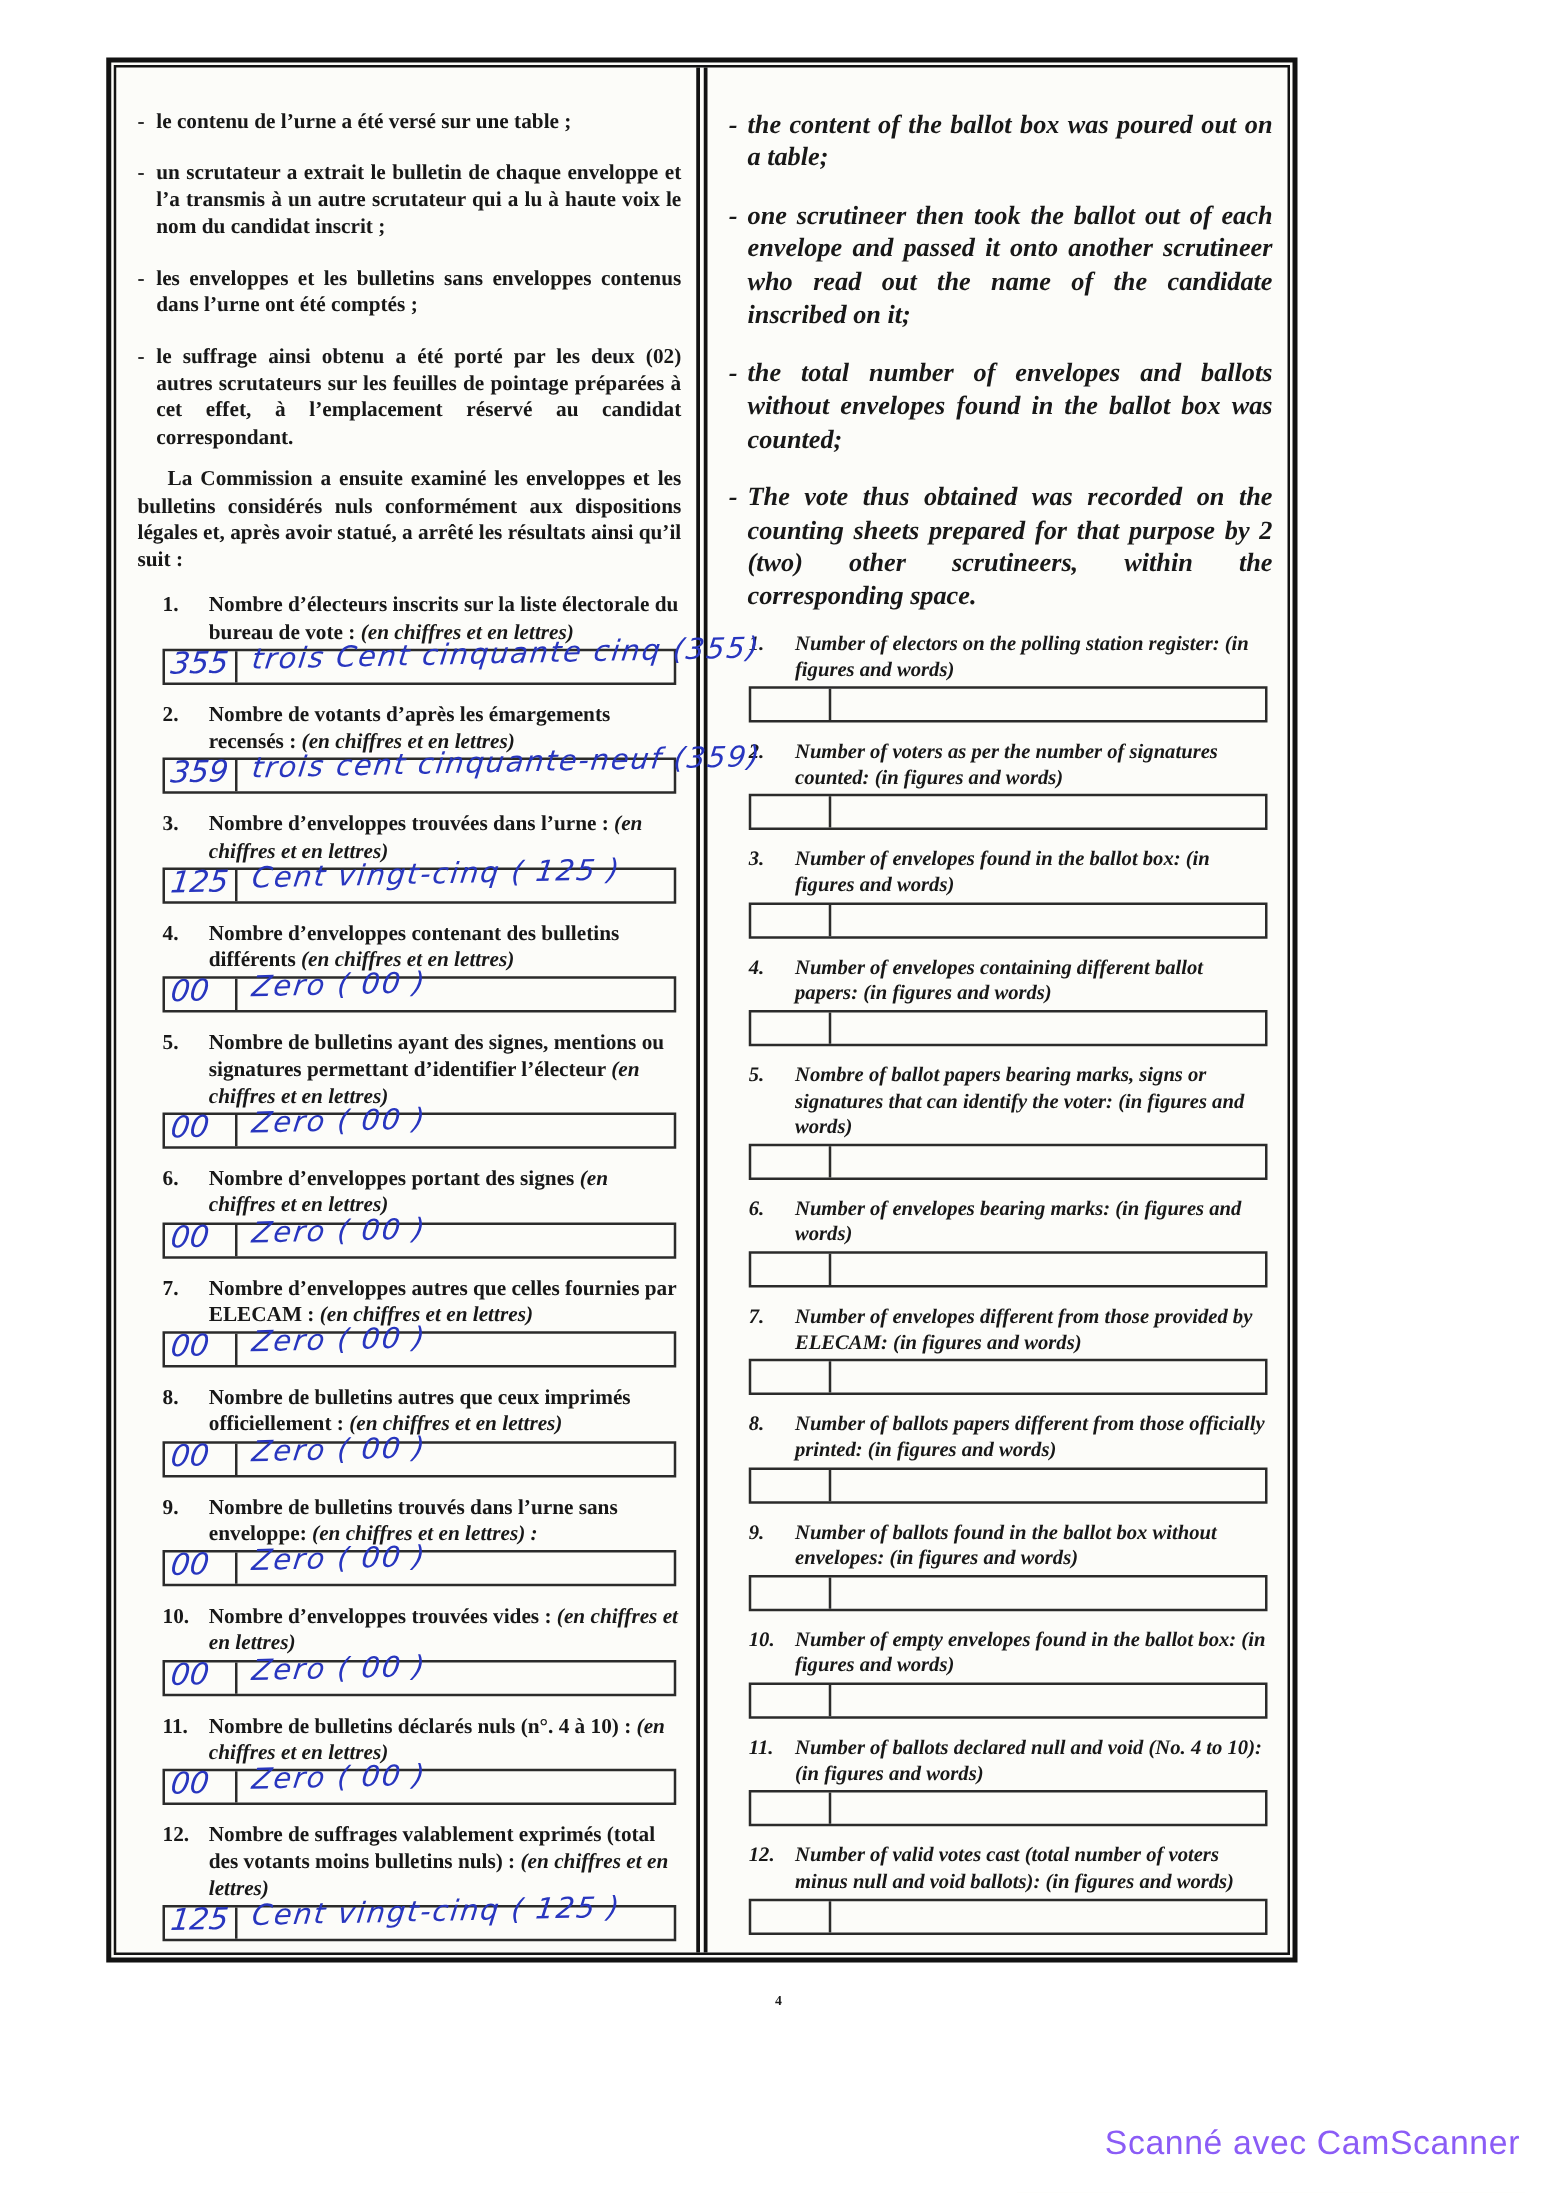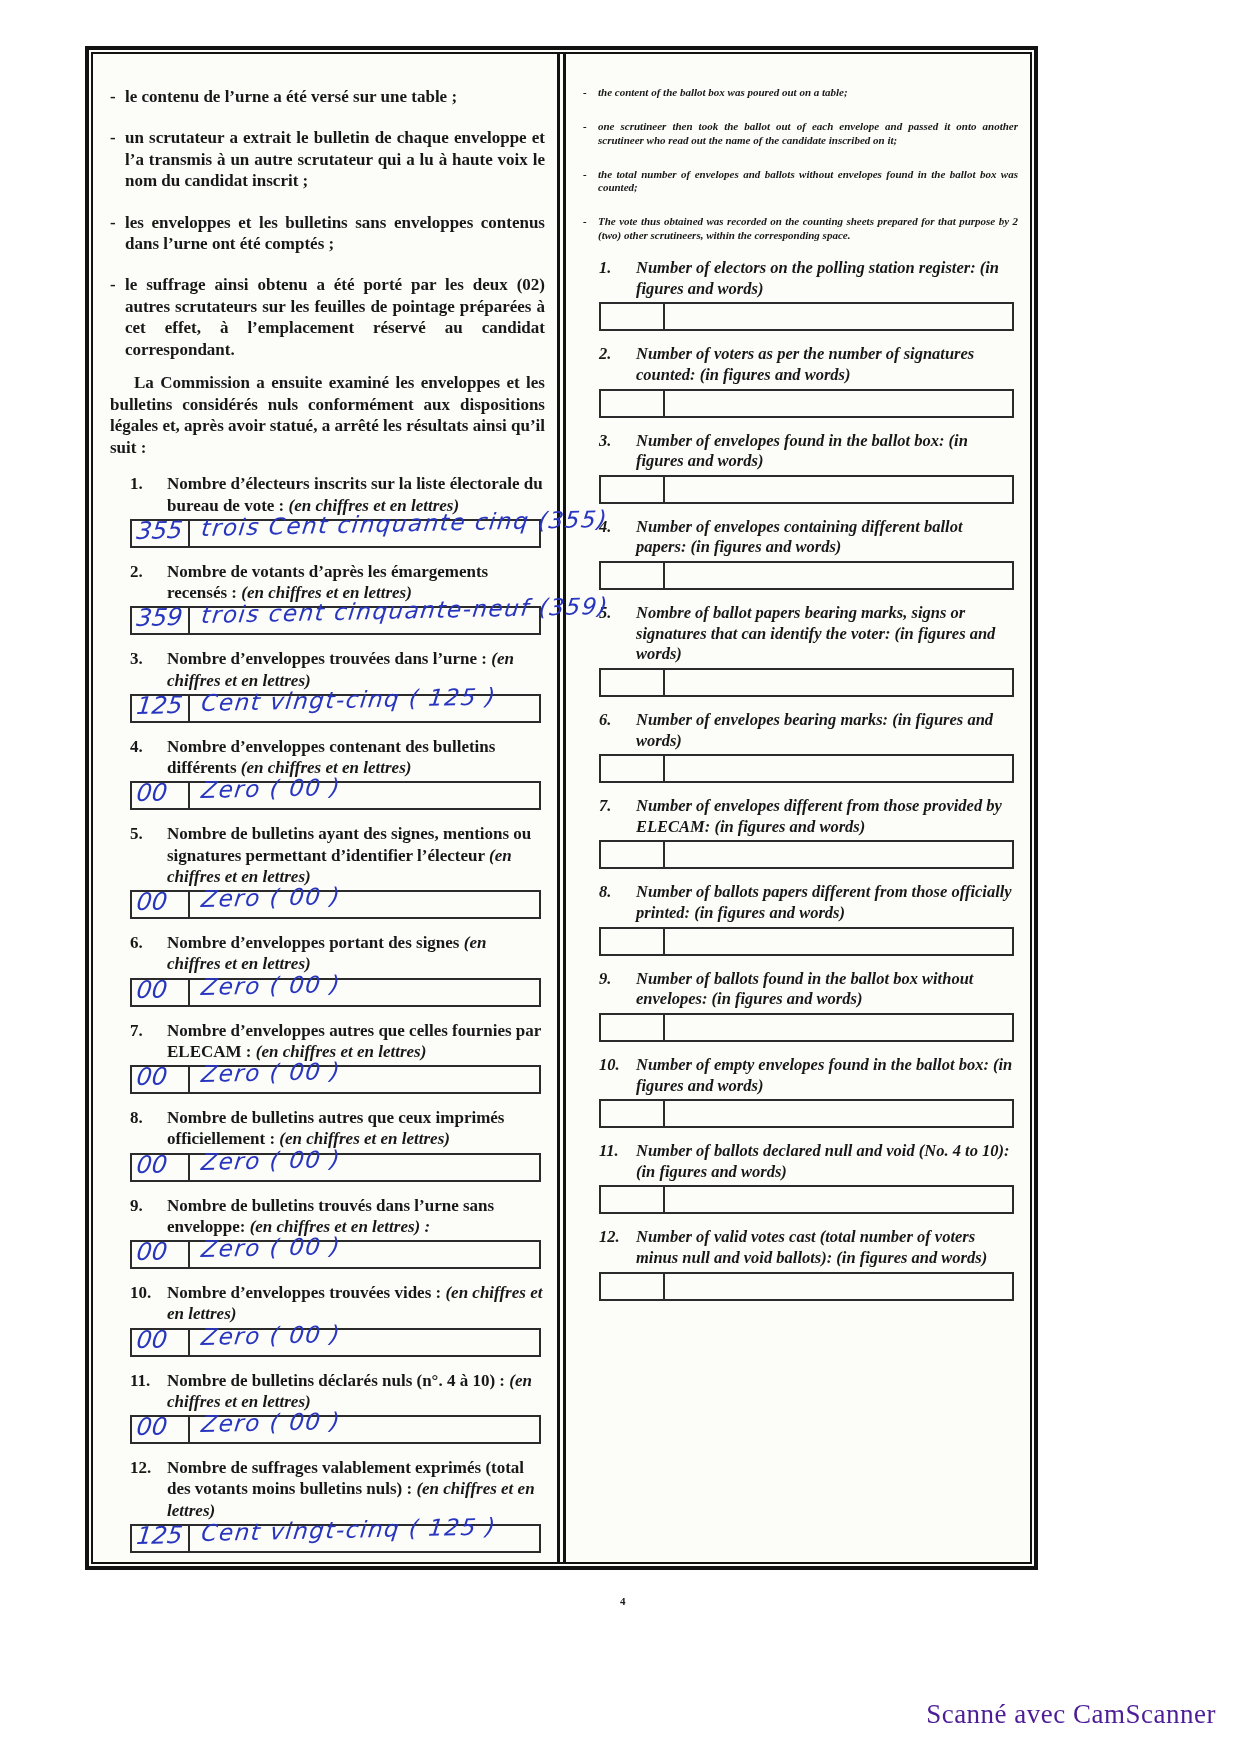--- a/index.html
+++ b/index.html
@@ -27,28 +27,28 @@
   .sub{font-style:italic;}
   .answer{position:relative;display:flex;height:29px;border:2px solid #2b2b2b;
     margin:3px 2px 0 0;box-sizing:border-box;}
   .fig{flex:0 0 56px;border-right:2px solid #2b2b2b;position:relative;}
   .words{flex:1;position:relative;}
   .hand{font-family:"DejaVu Sans", sans-serif;font-style:italic;font-weight:400;
     color:#2836bf;transform:skewX(-8deg) rotate(-1.3deg);transform-origin:left bottom;display:inline-block;}
   .fig-val{position:absolute;left:3px;top:-4px;font-size:24px;white-space:nowrap;z-index:2;}
   .words-val{position:absolute;left:10px;top:-6px;font-size:23px;letter-spacing:1.5px;white-space:nowrap;z-index:2;}
   .col-en{font-style:italic;}
-  .col-en .bullets{font-size:11px;}
+  .col-en .bullets{font-size:21px;}
   .col-en .para{font-size:16.5px;}
   .col-en .item-head{font-size:16.5px;}
   .col-en .items{padding-left:16px;}
   .col-en .fig{flex:0 0 62px;}
   .page-number{position:absolute;left:620px;top:1595px;font-size:11px;font-weight:700;color:#1a1a1a;}
-  .watermark{position:absolute;right:24px;bottom:24px;font-family:Liberation Serif, serif;
-    font-size:27px;color:#4c1d95;letter-spacing:0.5px;}
+  .watermark{position:absolute;right:24px;bottom:24px;font-family:Liberation Sans, sans-serif;
+    font-size:27px;color:#8b5cf6;letter-spacing:0.5px;}
 </style>
 </head>
 <body>
 
 <div class="scan-edge"></div>
 
 <div class="sheet">
   <div class="sheet-inner">
     <div class="cols">
 

